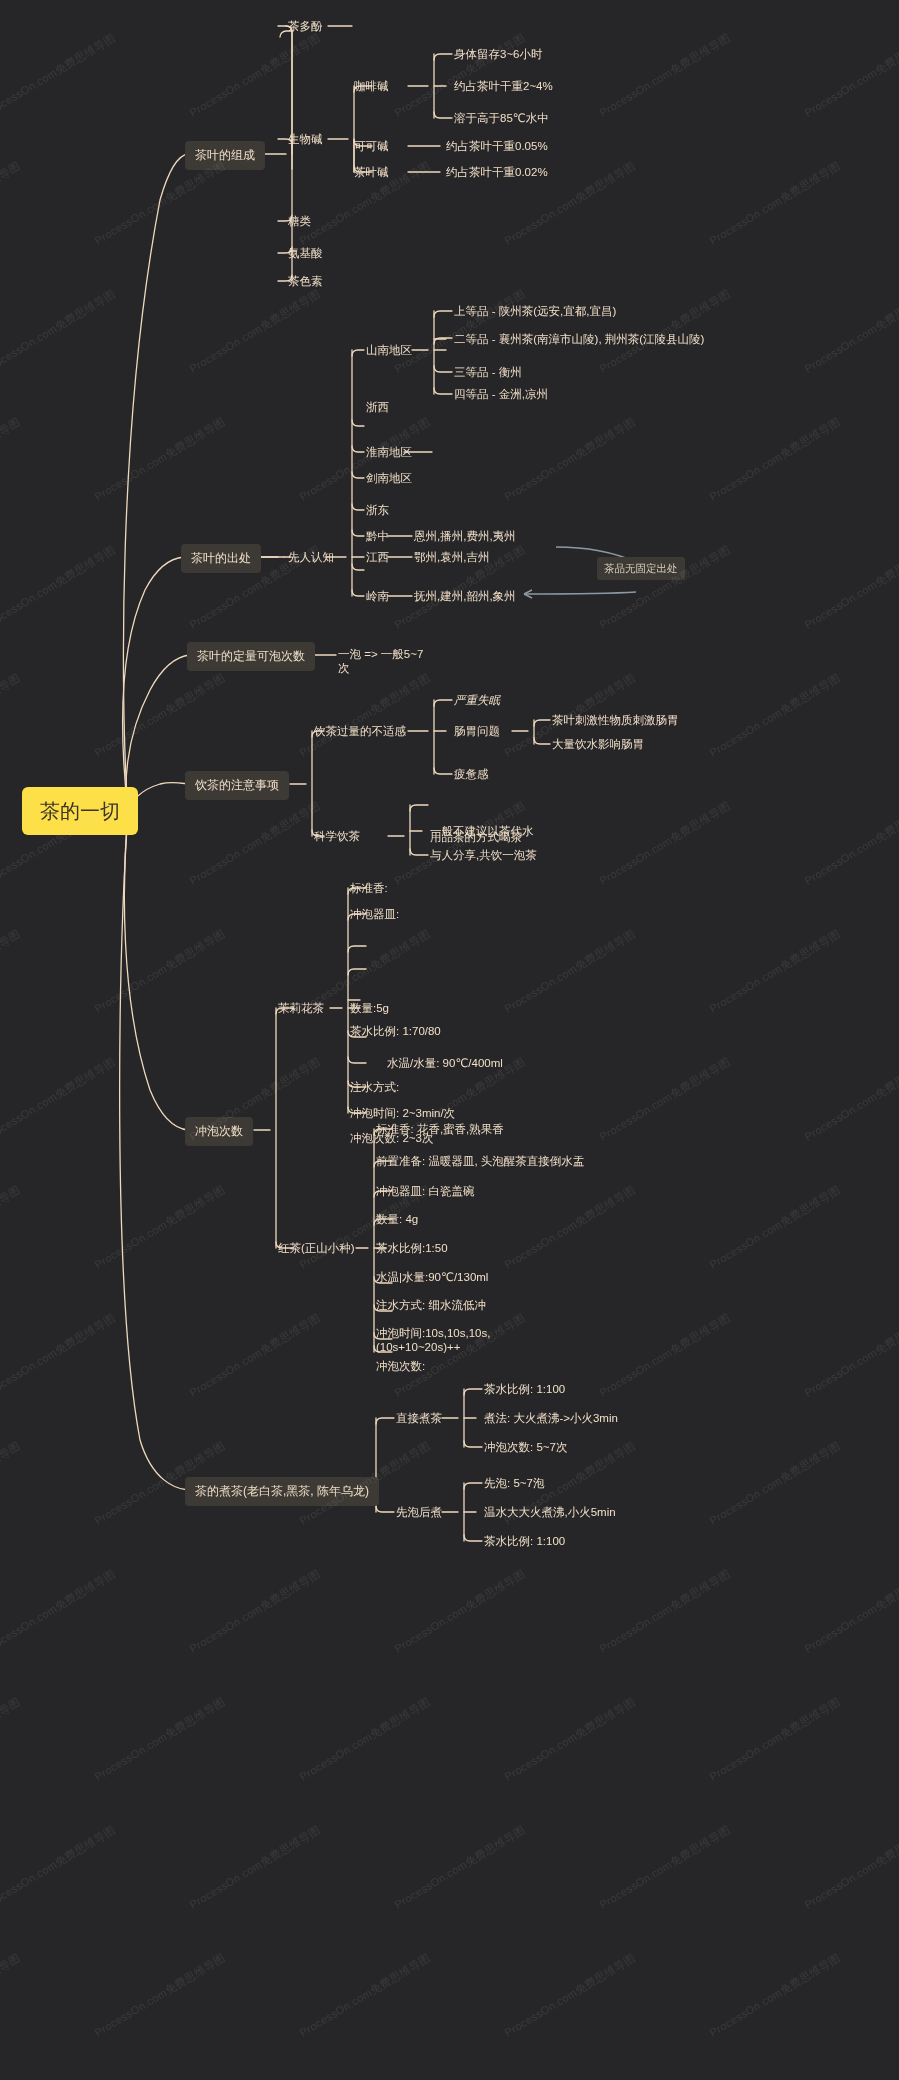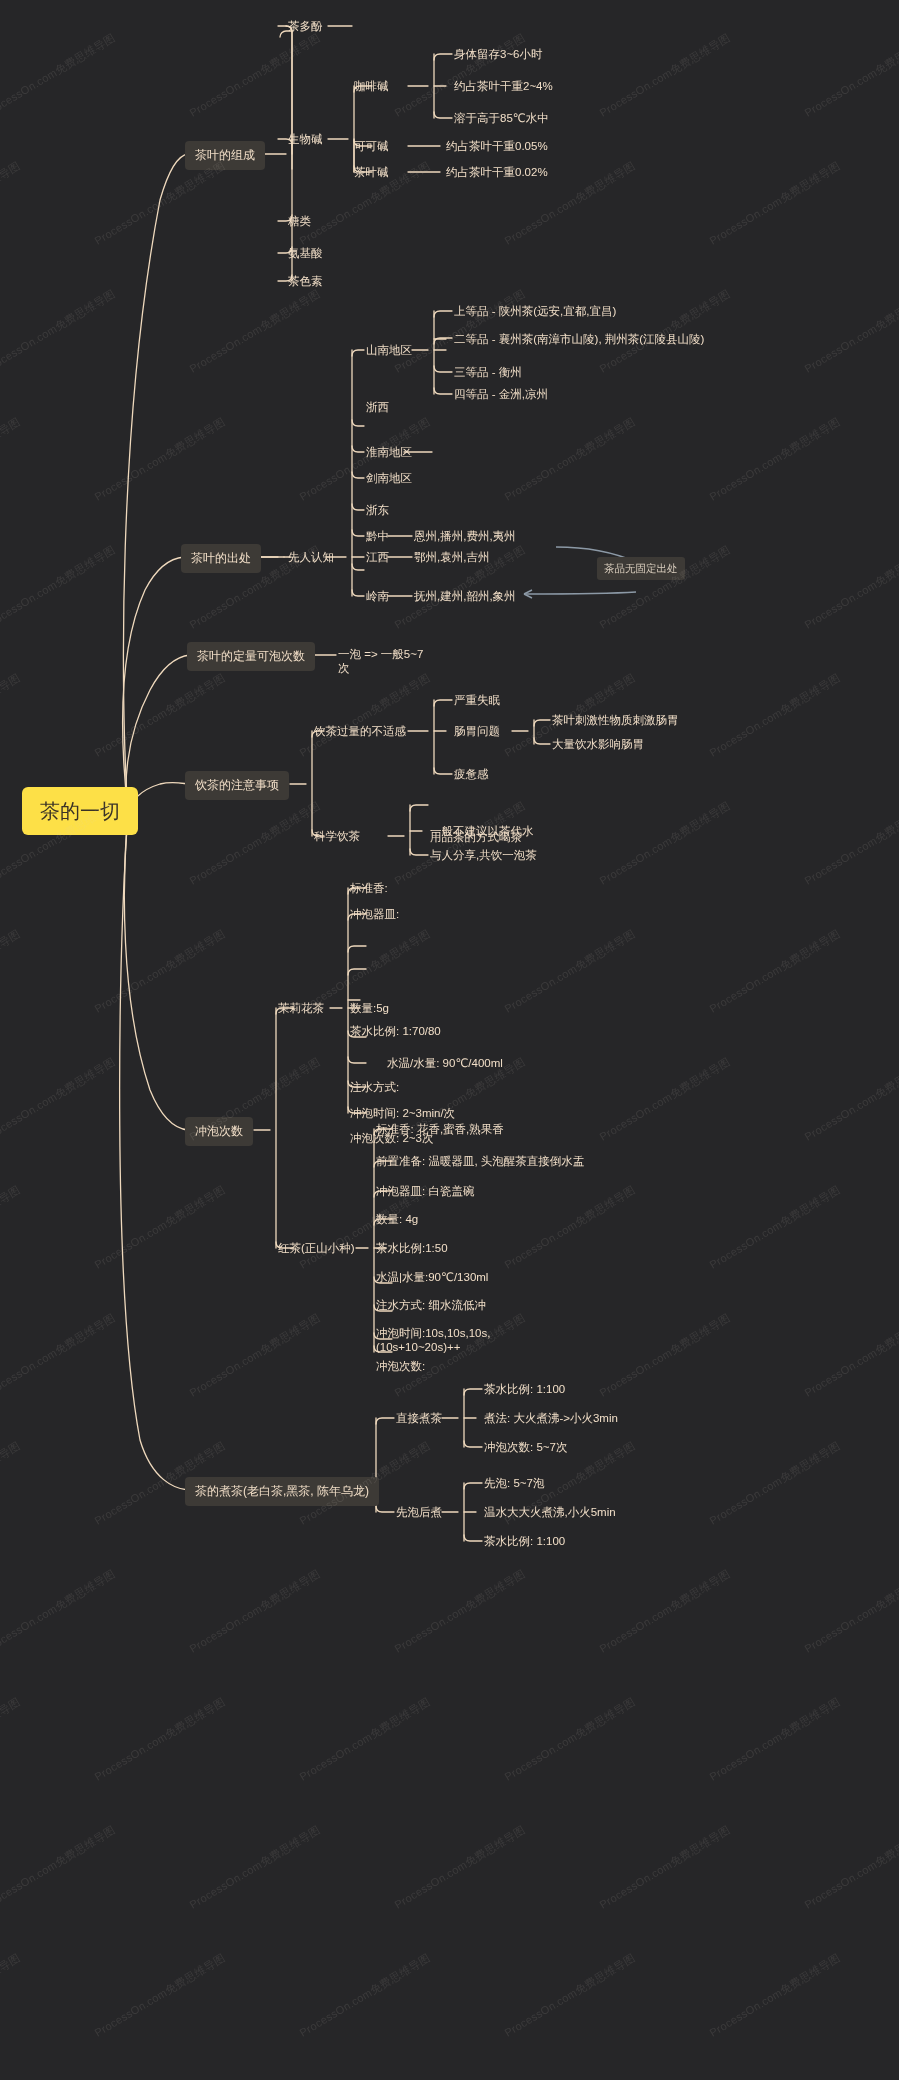--- a/index.html
+++ b/index.html
@@ -305,21 +305,21 @@
 
   <div class="boxnode" style="left:187px; top:642px;">茶叶的定量可泡次数</div>
   <div class="node wrap" style="left:338px; top:647px; width:120px;">一泡 =&gt; 一般5~7
 次</div>
 
   <div class="boxnode" style="left:185px; top:771px;">饮茶的注意事项</div>
 
   <div class="node" style="left:314px; top:724px;">饮茶过量的不适感</div>
   <div class="node" style="left:314px; top:829px;">科学饮茶</div>
 
-  <div class="node" style="left:454px; top:693px;">严重失眠</div>
+  <div class="node" style="left:454px; top:693px;font-style:italic;">严重失眠</div>
   <div class="node" style="left:454px; top:724px;">肠胃问题</div>
   <div class="node" style="left:454px; top:767px;text-align:right;">疲惫感</div>
 
   <div class="node" style="left:552px; top:713px;">茶叶刺激性物质刺激肠胃</div>
   <div class="node" style="left:552px; top:737px;">大量饮水影响肠胃</div>
 
   <div class="node" style="left:430px; top:798px;margin-top:32px;">用品茶的方式喝茶</div>
   <div class="node" style="left:430px; top:824px;">一般不建议以茶代水</div>
   <div class="node" style="left:430px; top:848px;">与人分享,共饮一泡茶</div>
 

